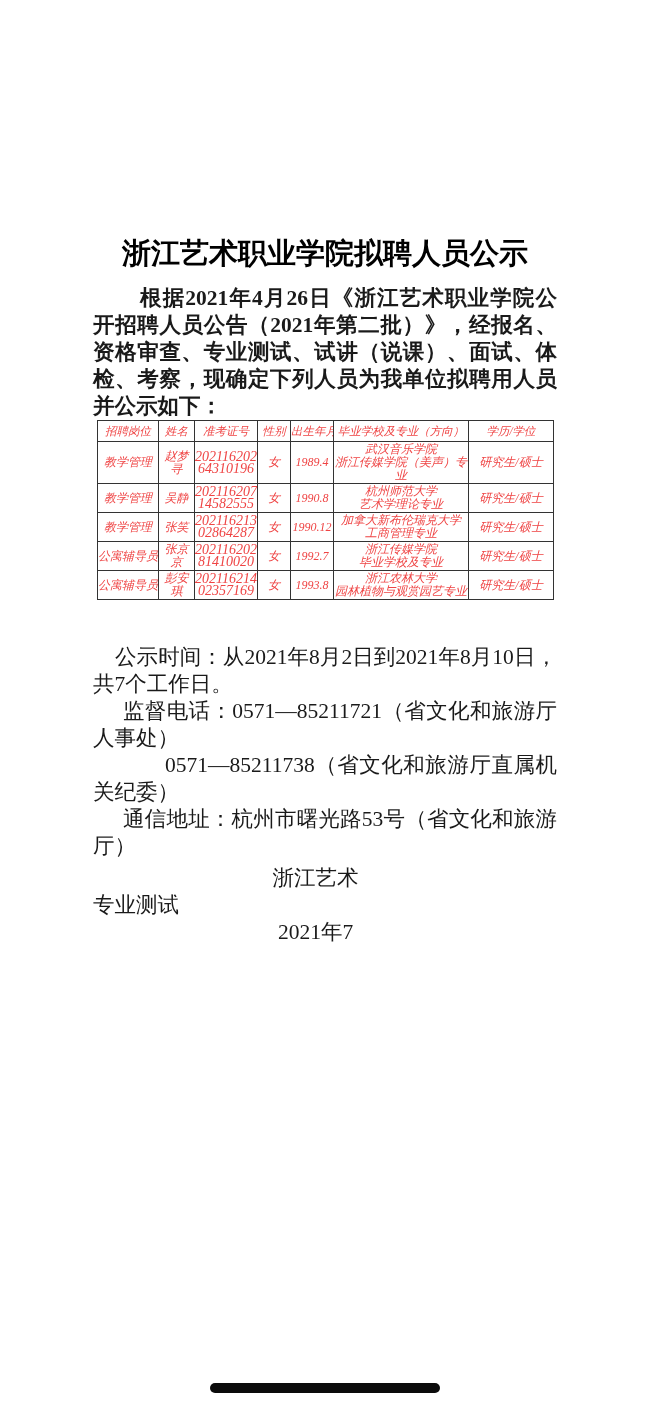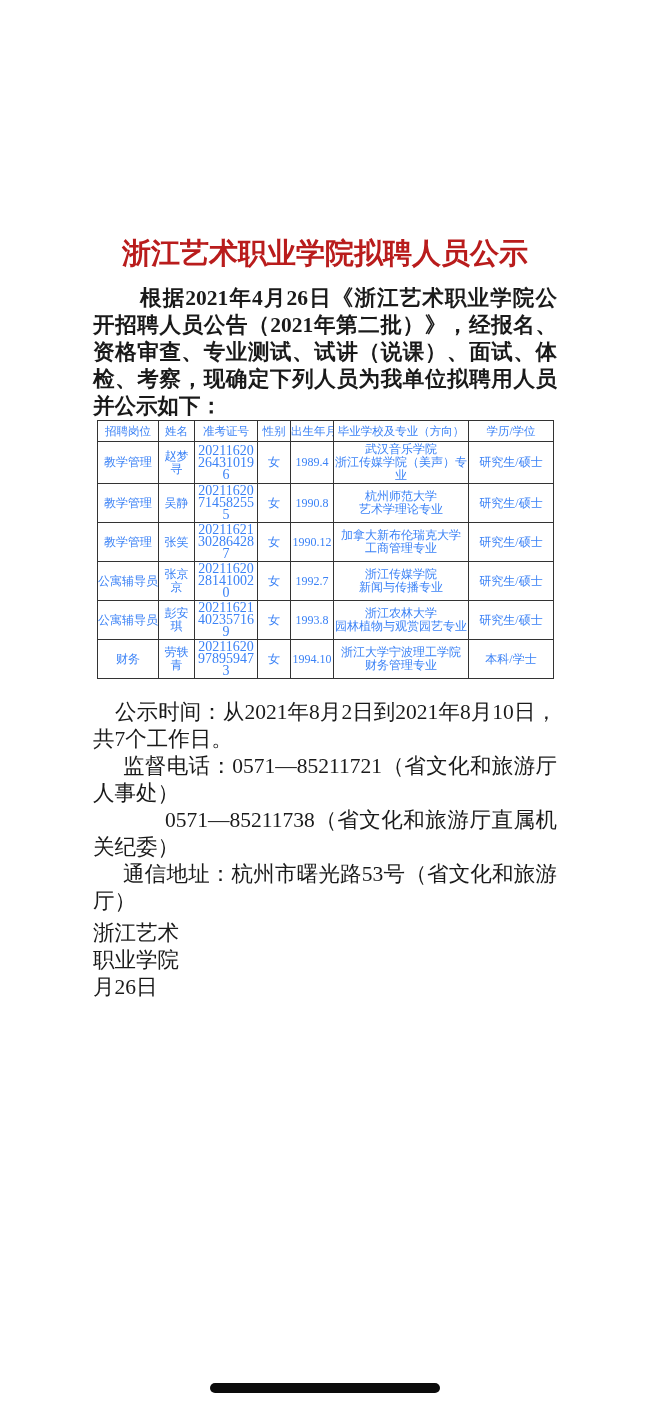--- a/index.html
+++ b/index.html
@@ -22,40 +22,41 @@
     line-height: 27px;
     text-align: justify;
   }
   .doc-title {
     margin: 0;
     font-family: Liberation Serif, serif;
     font-weight: bold;
     font-size: 29px;
     line-height: 32px;
     text-align: center;
-    color: #b91c1c;
+    color: #000000;
   }
   p { margin: 0; }
   .intro    { margin-top: 16px; text-indent: 47px; font-weight: bold; }
-  .period   { margin-top: 20px; text-indent: 22px; }
+  .period   { margin-top: 44px; text-indent: 22px; }
   .feedback { text-indent: 30px; }
   .phone1   { text-indent: 30px; }
   .phone2   { text-indent: 72px; }
   .address  { text-indent: 30px; }
   .postcode { text-indent: 30px; }
 
   table.hire-table {
     margin-left: 4px;
     width: 456px;
     table-layout: fixed;
     border-collapse: collapse;
     font-size: 12px;
     line-height: 13px;
     text-align: center;
-    color: #3b82f6;
+    color: #ef4444;
+    font-style: italic;
   }
   table.hire-table th,
   table.hire-table td {
     border: 1px solid #333333;
     padding: 1px 0;
     overflow: hidden;
   }
   table.hire-table th {
     font-weight: normal;
     font-size: 11.5px;
@@ -70,21 +71,21 @@
   }
   .col-pos    { width: 61px; }
   .col-name   { width: 36px; }
   .col-exam   { width: 63px; }
   .col-gender { width: 33px; }
   .col-birth  { width: 43px; }
   .col-school { width: 135px; }
   .col-degree { width: 85px; }
 
   .signature { margin-top: 5px; }
-  .sig-right { text-align: left; padding-right: 19px; }
+  .sig-right { text-align: center; padding-right: 19px; }
   .sig-left  { text-align: left; }
 
   .home-indicator {
     position: absolute;
     left: 210px;
     top: 1383px;
     width: 230px;
     height: 10px;
     border-radius: 5px;
     background: #0b0b0b;
@@ -157,56 +158,44 @@
           <td>研究生/硕士</td>
         </tr>
         <tr>
           <td>公寓辅导员</td>
           <td>张京京</td>
           <td class="cell-exam">20211620281410020</td>
           <td>女</td>
           <td>1992.7</td>
           <td>
             <div>浙江传媒学院</div>
-            <div>新闻与传播专业</div>
+            <div>毕业学校及专业</div>
           </td>
           <td>研究生/硕士</td>
         </tr>
         <tr>
           <td>公寓辅导员</td>
           <td>彭安琪</td>
           <td class="cell-exam">20211621402357169</td>
           <td>女</td>
           <td>1993.8</td>
           <td>
             <div>浙江农林大学</div>
             <div>园林植物与观赏园艺专业</div>
           </td>
           <td>研究生/硕士</td>
-        </tr>
-        <tr>
-          <td>财务</td>
-          <td>劳轶青</td>
-          <td class="cell-exam">20211620978959473</td>
-          <td>女</td>
-          <td>1994.10</td>
-          <td>
-            <div>浙江大学宁波理工学院</div>
-            <div>财务管理专业</div>
-          </td>
-          <td>本科/学士</td>
         </tr>
       </tbody>
   </table>
 
   <p class="period">公示时间：从2021年8月2日到2021年8月10日，共7个工作日。</p>
   <p class="phone1">监督电话：0571—85211721（省文化和旅游厅人事处）</p>
   <p class="phone2">0571—85211738（省文化和旅游厅直属机关纪委）</p>
   <p class="address">通信地址：杭州市曙光路53号（省文化和旅游厅）</p>
 
   <div class="signature">
     <p class="sig-right">浙江艺术</p>
-    <p class="sig-left">职业学院</p>
-    <p class="sig-left">月26日</p>
+    <p class="sig-left">专业测试</p>
+    <p class="sig-right">2021年7</p>
   </div>
 </div>
 
 <div class="home-indicator"></div>
 
 </body></html>

